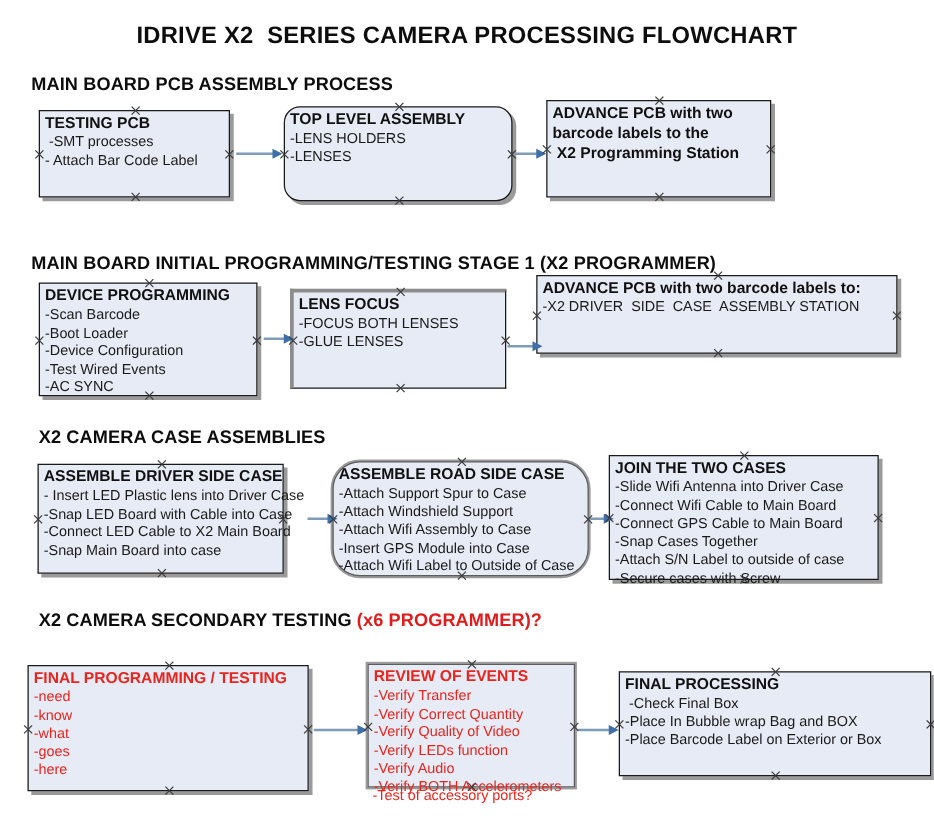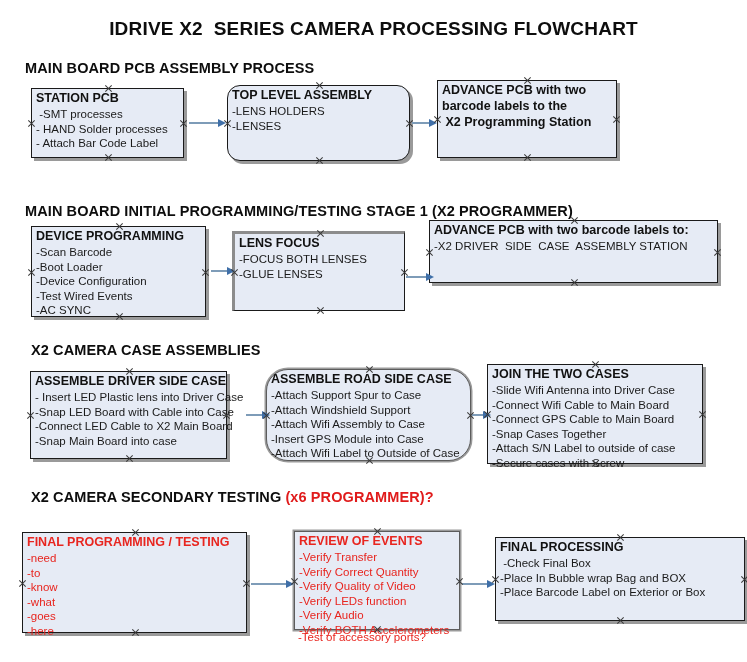--- a/index.html
+++ b/index.html
@@ -123,23 +123,22 @@
 <body>
 
 <div id="stage">
 
   <div class="title" style="top:18px;">IDRIVE X2  SERIES CAMERA PROCESSING FLOWCHART</div>
 
   <div class="section-head" style="left:25px;top:60px;">MAIN BOARD PCB ASSEMBLY PROCESS</div>
 
   <div class="box shadow-br" style="left:31px;top:88px;width:153px;height:70px;">
     <div class="box-inner">
-      <div class="box-title">STATION PCB</div>
+      <div class="box-title">TESTING PCB</div>
       <div class="box-line"> -SMT processes</div>
-      <div class="box-line">- HAND Solder processes</div>
       <div class="box-line">- Attach Bar Code Label</div>
     </div>
     <div class="handle" style="left:50%;top:-5px;margin-left:-4px;"></div>
     <div class="handle" style="left:50%;bottom:-5px;margin-left:-4px;"></div>
     <div class="handle" style="left:-5px;top:50%;margin-top:-4px;"></div>
     <div class="handle" style="right:-5px;top:50%;margin-top:-4px;"></div>
   </div>
 
   <div class="conn" style="left:189px;top:117px;width:37px;">
     <div class="shaft"></div>
@@ -281,21 +280,20 @@
     <div class="handle" style="left:-5px;top:50%;margin-top:-4px;"></div>
     <div class="handle" style="right:-5px;top:50%;margin-top:-4px;"></div>
   </div>
 
   <div class="section-head" style="left:31px;top:489px;"><span>X2 CAMERA SECONDARY TESTING </span><span class="suffix">(x6 PROGRAMMER)?</span></div>
 
   <div class="box red shadow-br" style="left:22px;top:532px;width:225px;height:101px;">
     <div class="box-inner">
       <div class="box-title">FINAL PROGRAMMING / TESTING</div>
       <div class="box-line">-need</div>
-      <div class="box-line">-to</div>
       <div class="box-line">-know</div>
       <div class="box-line">-what</div>
       <div class="box-line">-goes</div>
       <div class="box-line">-here</div>
     </div>
     <div class="handle" style="left:50%;top:-5px;margin-left:-4px;"></div>
     <div class="handle" style="left:50%;bottom:-5px;margin-left:-4px;"></div>
     <div class="handle" style="left:-5px;top:50%;margin-top:-4px;"></div>
     <div class="handle" style="right:-5px;top:50%;margin-top:-4px;"></div>
   </div>

